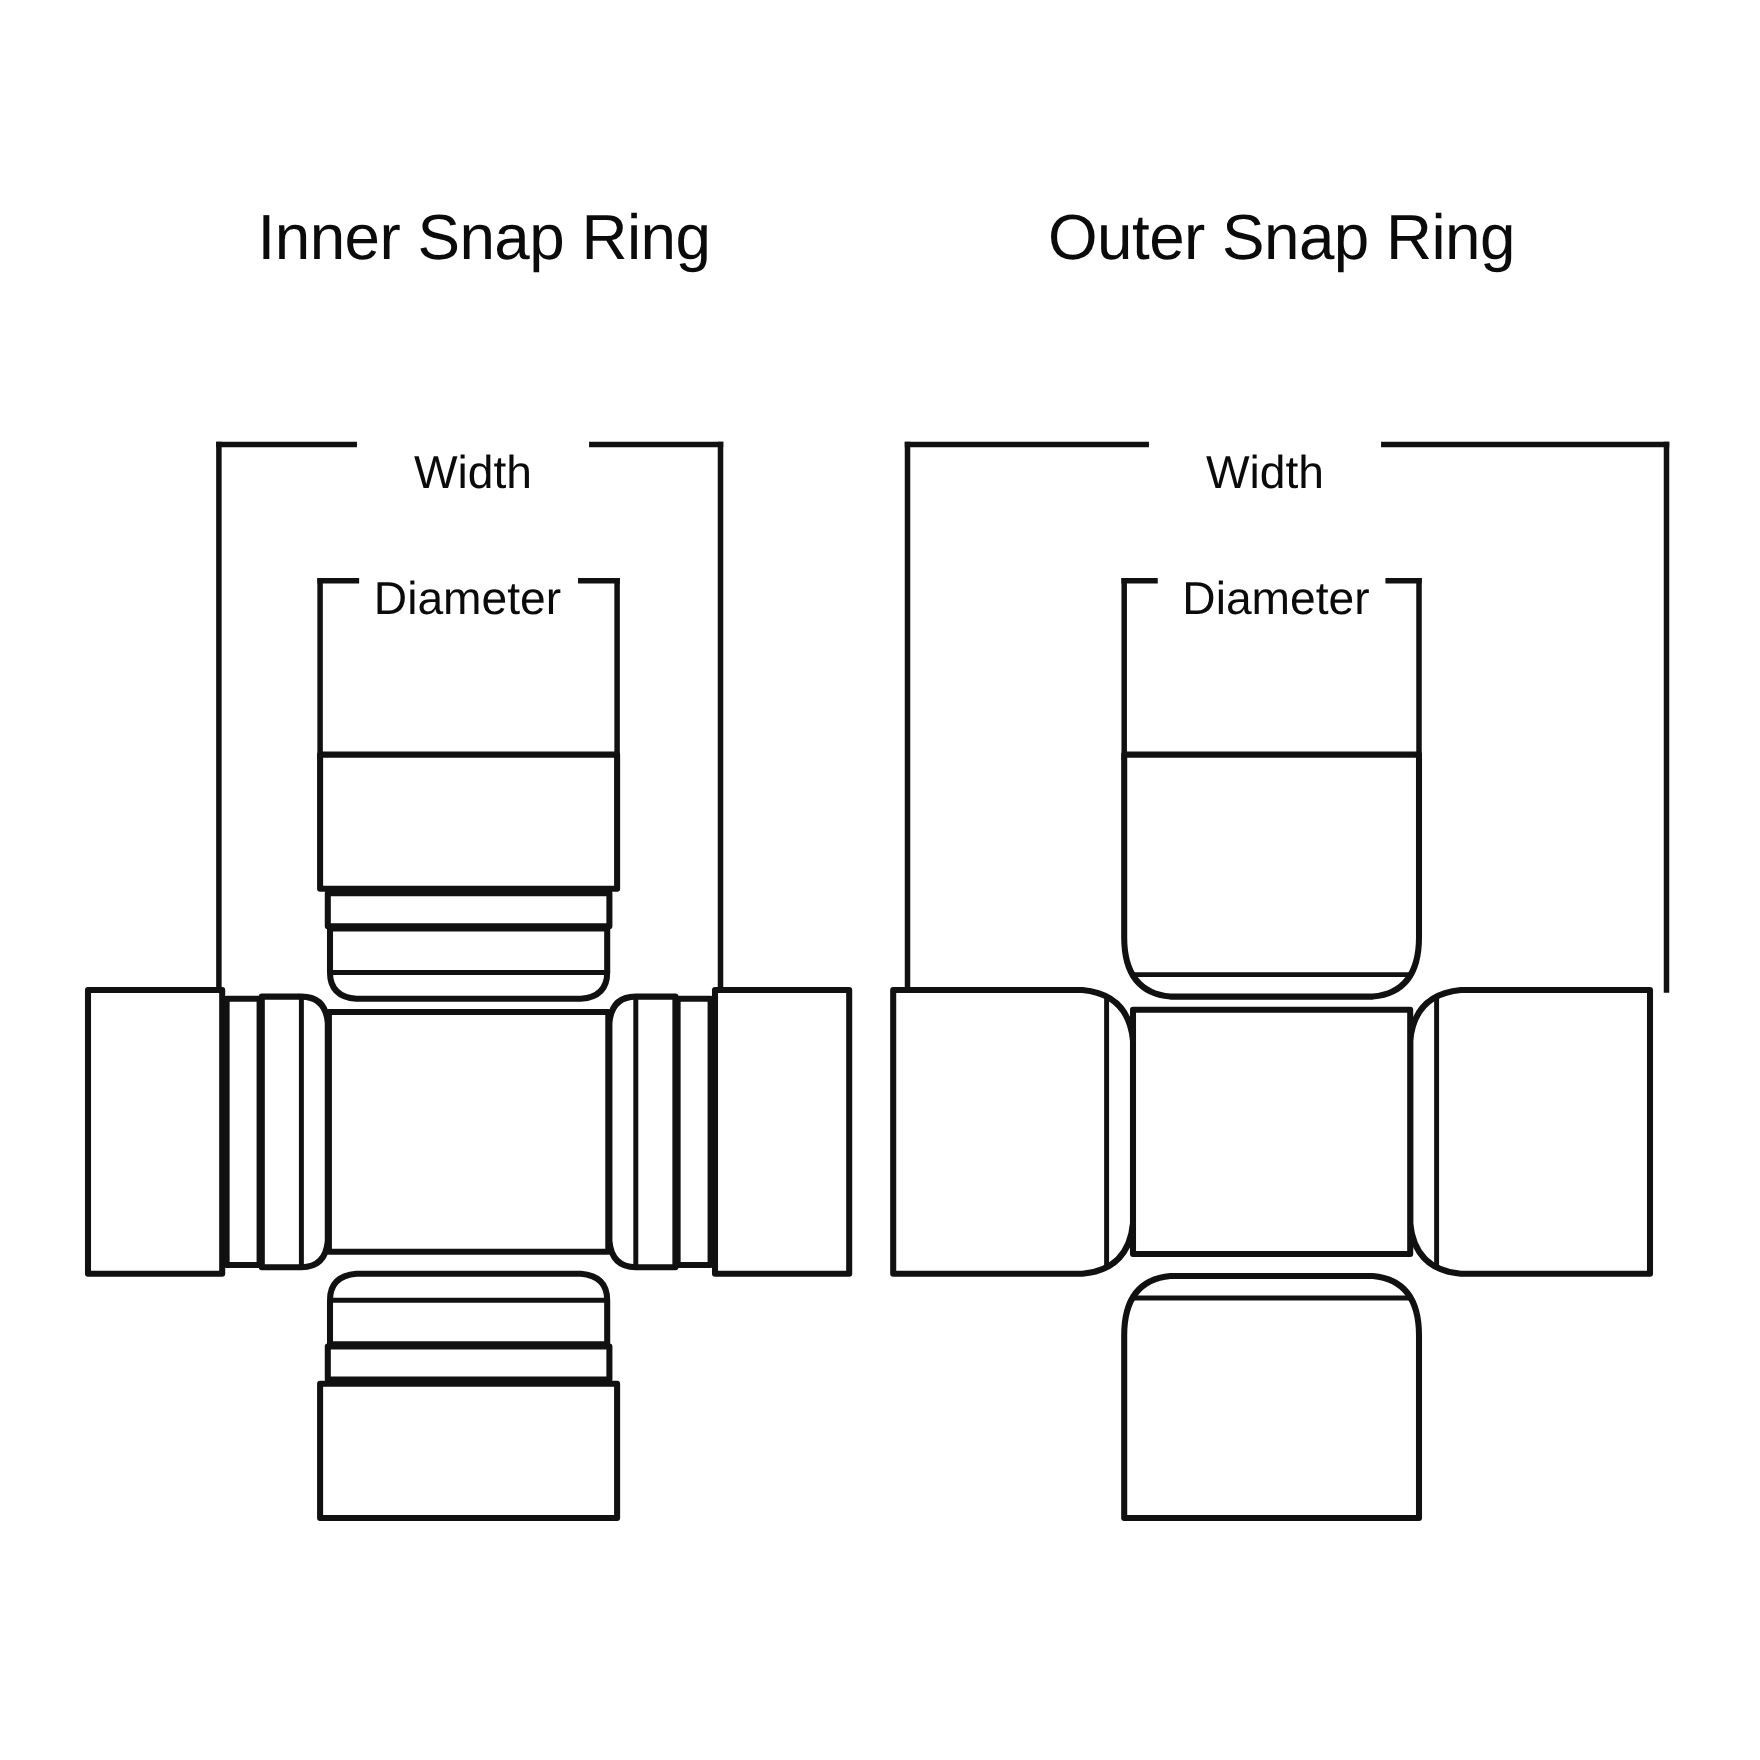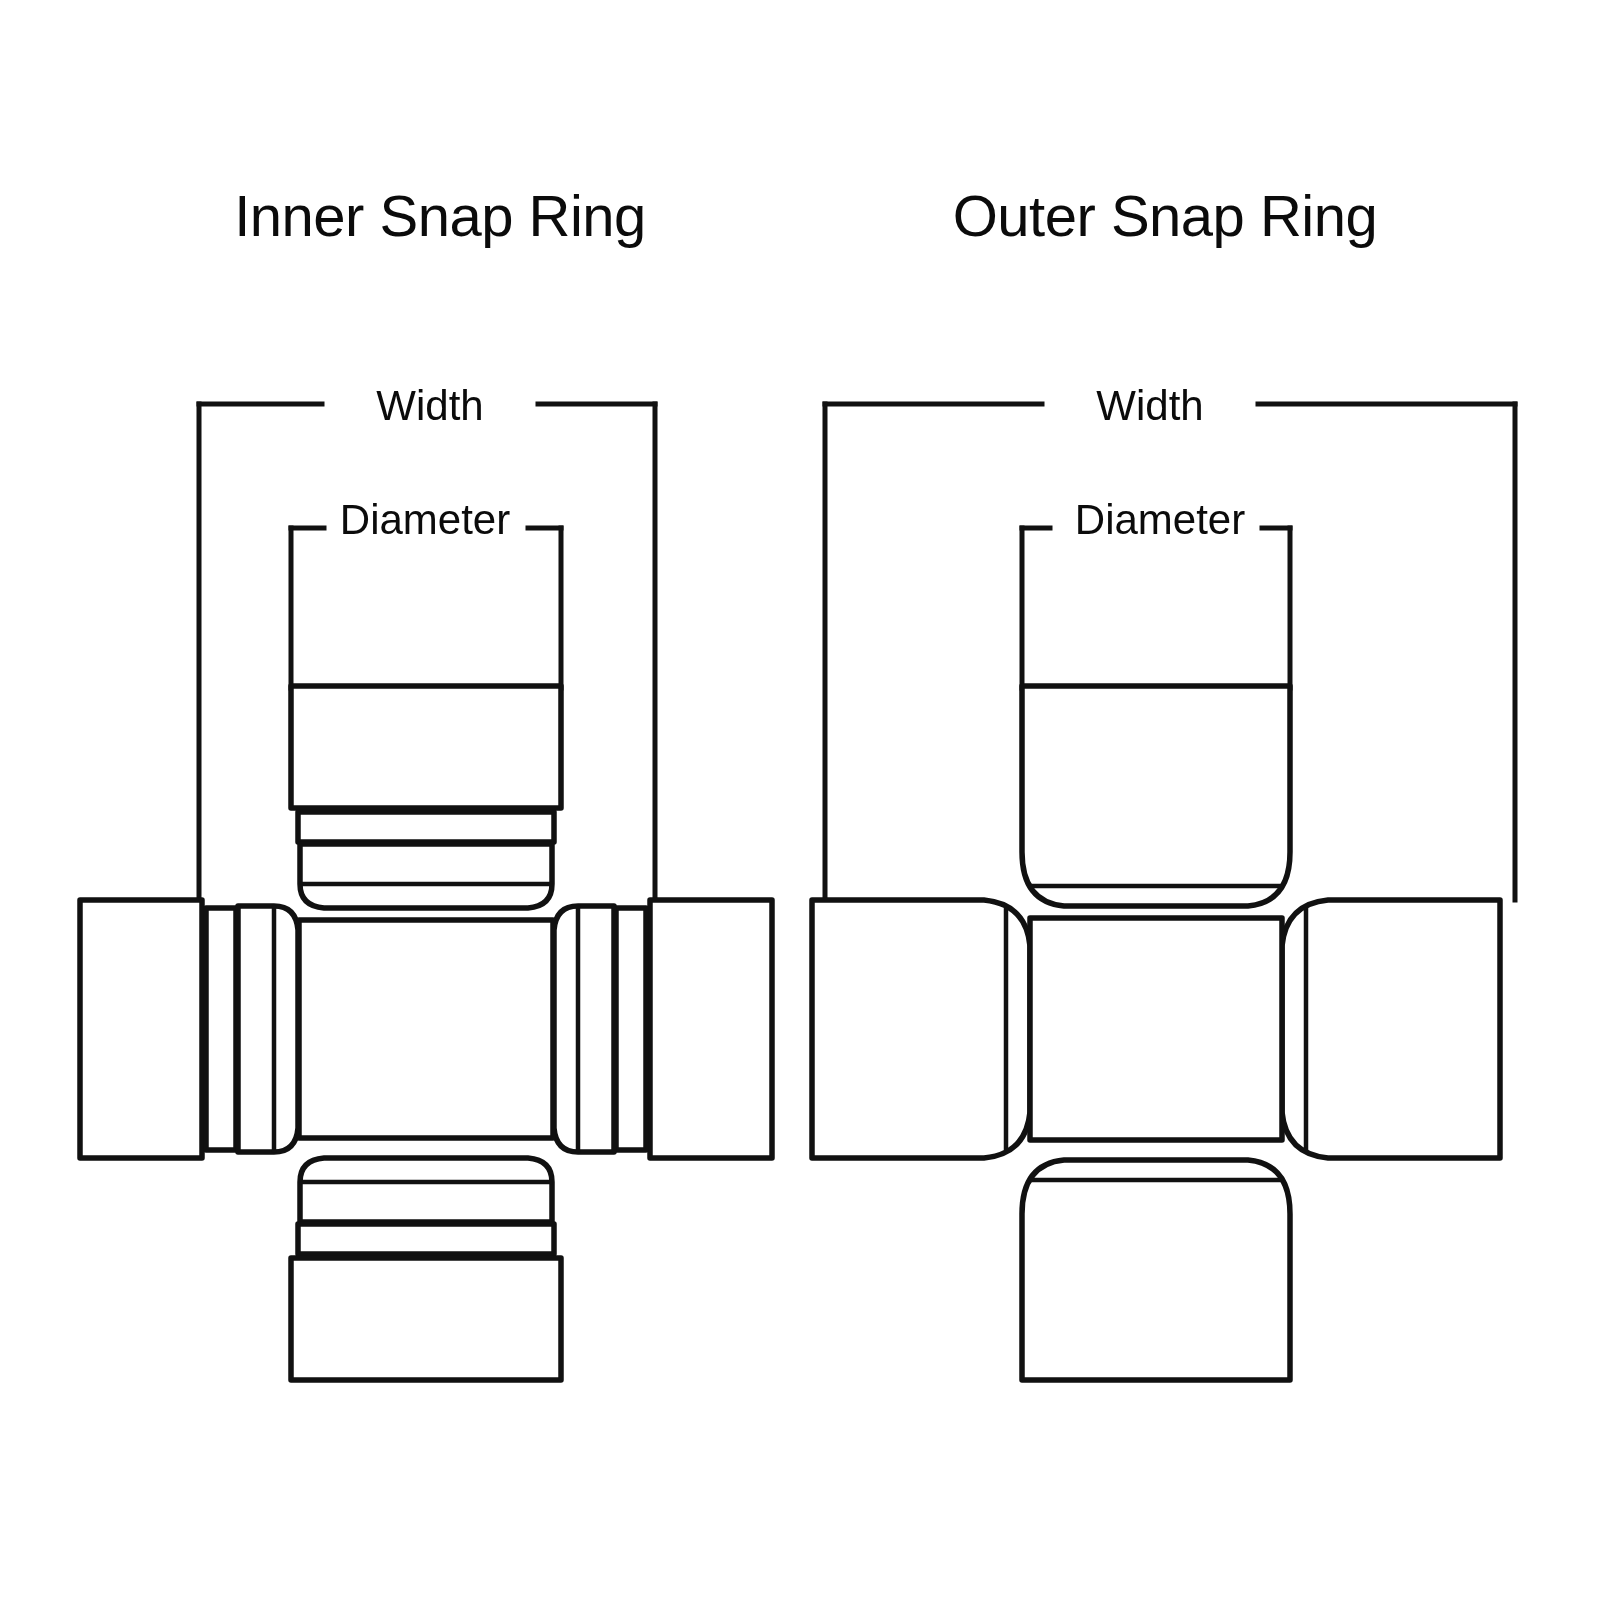--- a/index.html
+++ b/index.html
@@ -32,20 +32,21 @@
   #title-left  { left: 130px;  top: 182px; width: 620px; }
   #title-right { left: 855px;  top: 182px; width: 620px; }
 
   .dim-label {
     position: absolute;
     font-size: 42px;
     font-weight: 400;
     color: #0b0b0b;
     white-space: nowrap;
     text-align: center;
+    margin-top: 24px;
   }
   #label-width-left     { left: 325px;  top: 382px; width: 210px; }
   #label-diameter-left  { left: 300px;  top: 496px; width: 250px; }
   #label-width-right    { left: 1045px; top: 382px; width: 210px; }
   #label-diameter-right { left: 1035px; top: 496px; width: 250px; }
 
   svg.art {
     position: absolute;
     left: 0;
     top: 0;

